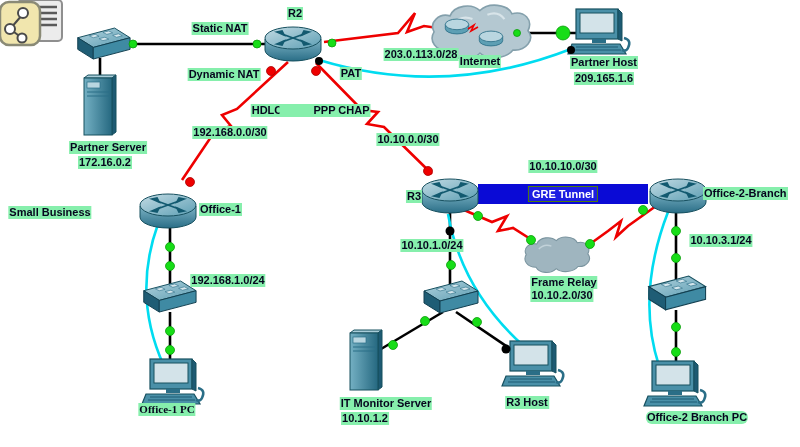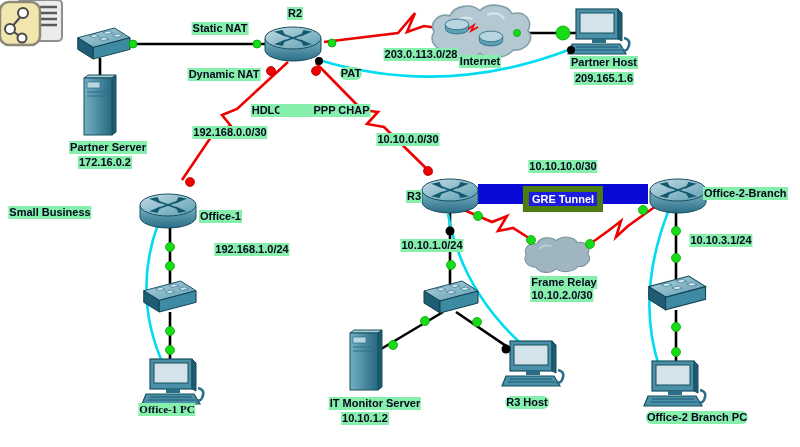--- a/index.html
+++ b/index.html
@@ -17,21 +17,21 @@
     white-space:nowrap;
     z-index:5;
   }
   .lbl.ctr{transform:translateX(-50%);}
   .gre-lbl{
     position:absolute;
     left:563px;top:186px;transform:translateX(-50%);
     font:bold 11px/14px "Liberation Sans", sans-serif;
     color:#ffffff;
     background:#1d1de2;
-    border:6px solid #4d7c0f;
+    border:1px solid #4d7c0f;
     padding:0 3px;
     white-space:nowrap;
     z-index:6;
   }
 </style>
 </head>
 <body>
 
 <div class="canvas">
 
@@ -225,41 +225,41 @@
       <circle cx="571" cy="50" r="4"></circle>
       <circle cx="450" cy="231" r="4.5"></circle>
       <circle cx="506" cy="349" r="4.5"></circle>
     </g>
   </g>
 </svg>
 
 <div class="lbl ctr" style="left:220px;top:22px;">Static NAT</div>
 <div class="lbl ctr" style="left:295px;top:7px;">R2</div>
 <div class="lbl ctr" style="left:379px;top:48px;margin-left:42px;">203.0.113.0/28</div>
-<div class="lbl ctr" style="left:351px;top:67px;border-radius:6px;">PAT</div>
+<div class="lbl ctr" style="left:351px;top:67px;">PAT</div>
 <div class="lbl ctr" style="left:224px;top:68px;">Dynamic NAT</div>
 <div class="lbl ctr" style="left:251px;top:104px;margin-left:16px;">HDLC</div>
 <div class="lbl ctr" style="left:325px;top:104px;padding-left:34px;">PPP CHAP</div>
 <div class="lbl ctr" style="left:230px;top:126px;">192.168.0.0/30</div>
 <div class="lbl ctr" style="left:408px;top:133px;">10.10.0.0/30</div>
 <div class="lbl ctr" style="left:480px;top:55px;">Internet</div>
 <div class="lbl ctr" style="left:604px;top:56px;">Partner Host</div>
 <div class="lbl ctr" style="left:604px;top:72px;">209.165.1.6</div>
 <div class="lbl ctr" style="left:108px;top:141px;">Partner Server</div>
 <div class="lbl ctr" style="left:105px;top:156px;">172.16.0.2</div>
 <div class="lbl ctr" style="left:50px;top:206px;">Small Business</div>
-<div class="lbl" style="left:199px;top:210px;">Office-1</div>
-<div class="lbl ctr" style="left:228px;top:243px;margin-left:24px;">192.168.1.0/24</div>
+<div class="lbl" style="left:199px;top:203px;">Office-1</div>
+<div class="lbl ctr" style="left:228px;top:274px;">192.168.1.0/24</div>
 <div class="lbl ctr" style="left:563px;top:160px;">10.10.10.0/30</div>
 <div class="lbl ctr" style="left:414px;top:190px;">R3</div>
 <div class="lbl" style="left:703px;top:187px;">Office-2-Branch</div>
 <div class="lbl ctr" style="left:400px;top:239px;margin-left:32px;">10.10.1.0/24</div>
 <div class="lbl ctr" style="left:721px;top:234px;">10.10.3.1/24</div>
 <div class="lbl ctr" style="left:564px;top:276px;">Frame Relay</div>
 <div class="lbl ctr" style="left:562px;top:289px;">10.10.2.0/30</div>
-<div class="lbl ctr" style="left:375px;top:397px;text-align:center;">IT Monitor Server</div>
+<div class="lbl ctr" style="left:386px;top:397px;text-align:center;">IT Monitor Server</div>
 <div class="lbl ctr" style="left:365px;top:412px;">10.10.1.2</div>
-<div class="lbl ctr" style="left:527px;top:396px;border-radius:6px;">R3 Host</div>
+<div class="lbl ctr" style="left:527px;top:396px;">R3 Host</div>
 <div class="lbl ctr" style="left:167px;top:403px;font-family:Liberation Serif, serif;">Office-1 PC</div>
 <div class="lbl ctr" style="left:697px;top:411px;border-radius:6px;">Office-2 Branch PC</div>
 <div class="gre-lbl">GRE Tunnel</div>
 
 </div>
 
 </body></html>

